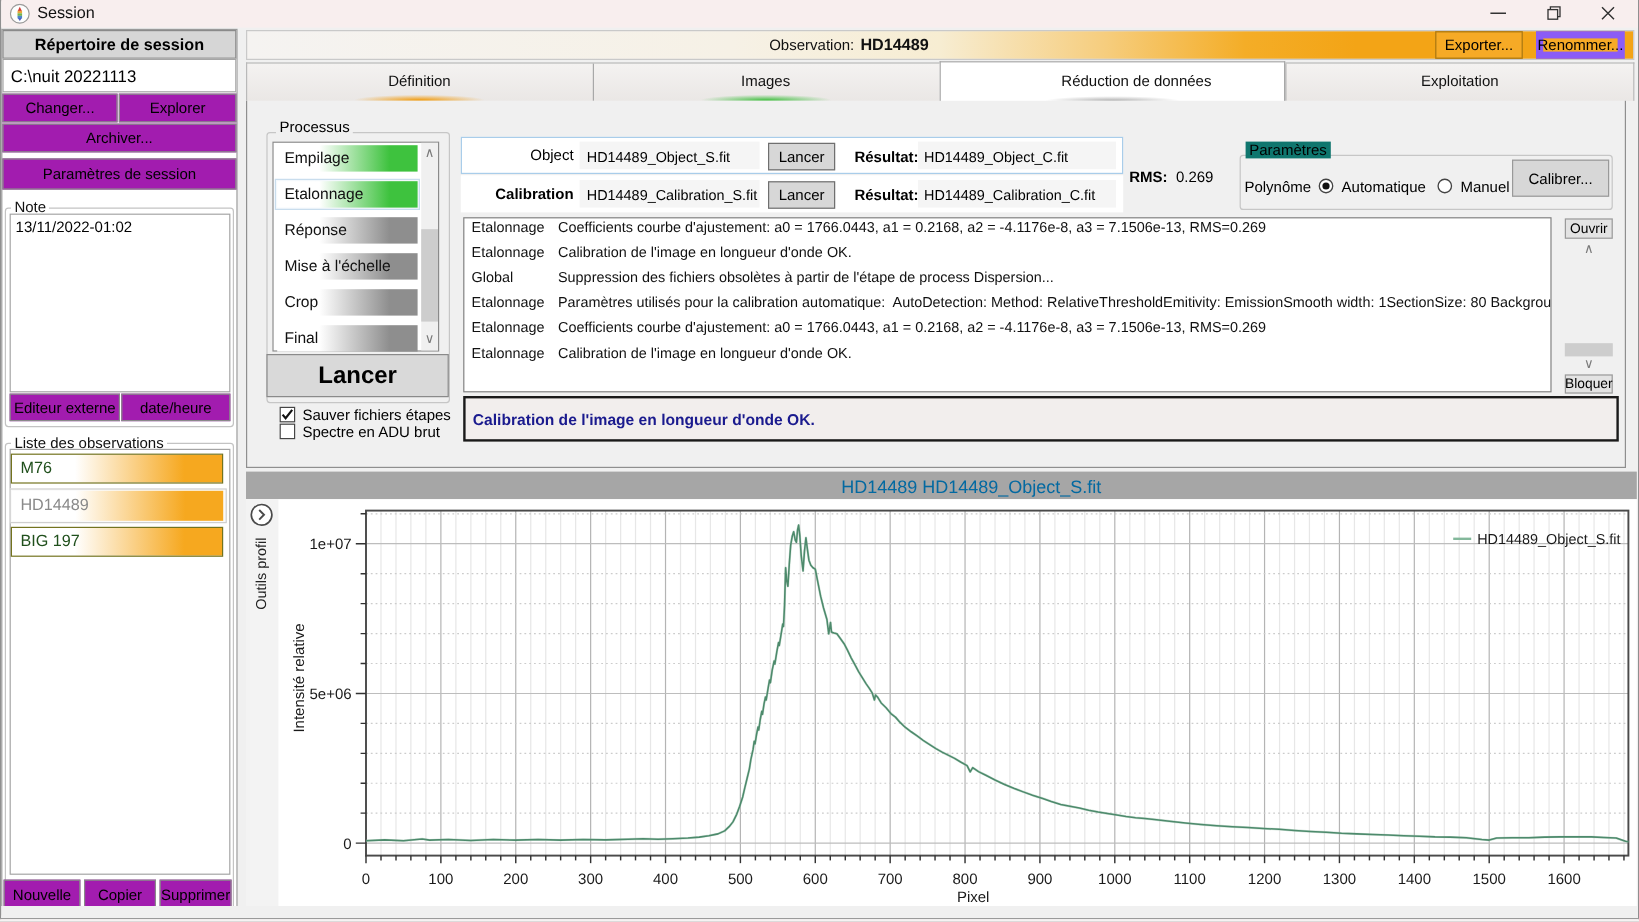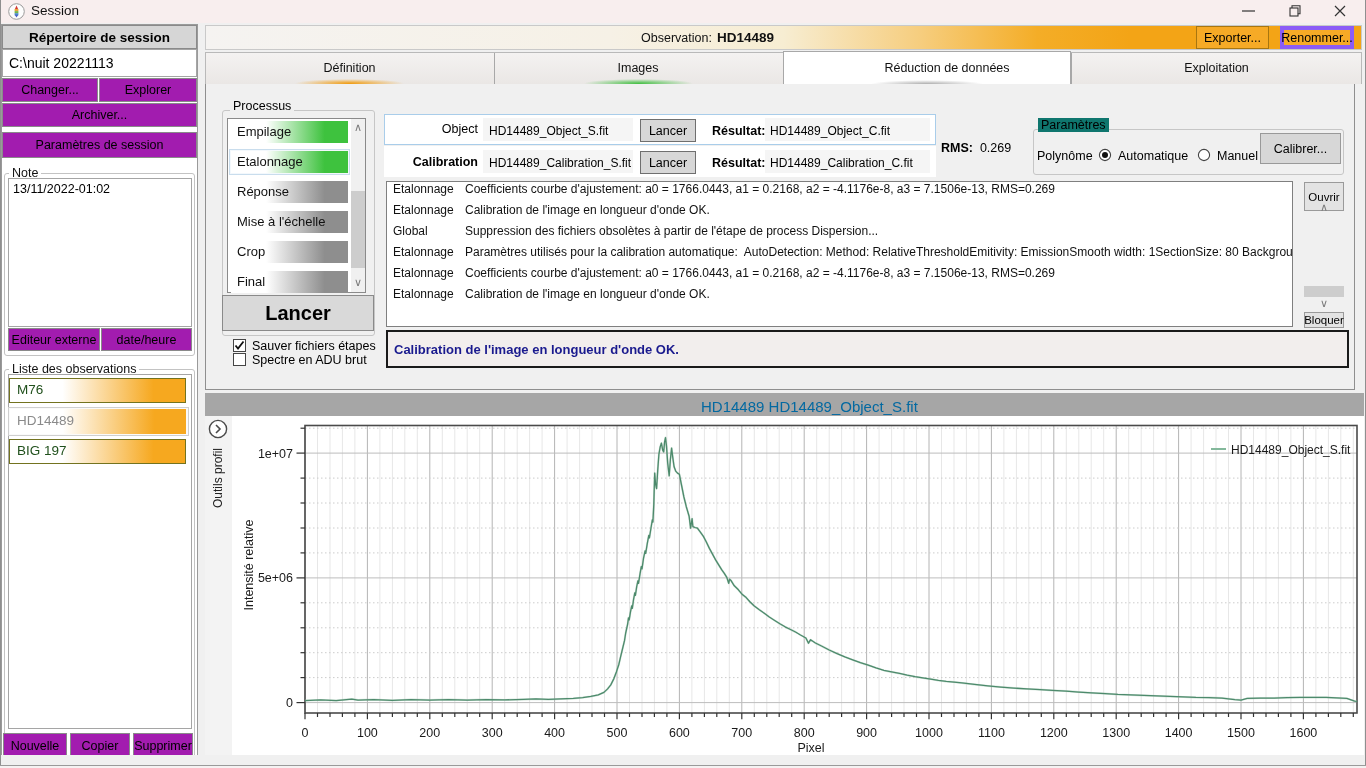--- a/index.html
+++ b/index.html
@@ -67,21 +67,21 @@
 <div style="position:absolute;left:9px;top:439px;width:177px;height:25px;background:linear-gradient(90deg,#ffffff 30%,#f6a81f 82%);border:1.5px solid #73731f"></div>
 <div style="position:absolute;left:17px;top:443px;font-size:13.5px;color:#20501c">BIG 197</div>
 <div class="btn" style="left:3px;top:733px;width:64px;height:25px;font-size:12.5px">Nouvelle</div>
 <div class="btn" style="left:70px;top:733px;width:60px;height:25px;font-size:12.5px">Copier</div>
 <div class="btn" style="left:133px;top:733px;width:60px;height:25px;font-size:12.5px">Supprimer</div>
 
 <div class="abs" style="left:205px;top:25px;width:1157px;height:25px;border:1px solid #c9c9c9;background:linear-gradient(90deg,#f5f3f1 0%,#f6f1e6 35%,#f7edd2 50%,#f6cd7d 62%,#f4ad27 72%,#f3a416 80%)"></div>
 <div class="abs" style="left:641px;top:31px;font-size:12.5px;color:#111">Observation:</div>
 <div class="abs" style="left:717px;top:30px;font-size:13.5px;font-weight:bold;color:#111">HD14489</div>
 <div class="abs" style="left:1196px;top:26px;width:73px;height:23px;background:#f6aa26;border:1px solid #a8760f;display:flex;align-items:center;justify-content:center;font-size:12.5px">Exporter...</div>
-<div class="abs" style="left:1280px;top:26px;width:74px;height:23px;background:#f6aa26;border:4px solid #8b5cf6;display:flex;align-items:center;justify-content:center;font-size:12.5px">Renommer...</div>
+<div class="abs" style="left:1280px;top:26px;width:74px;height:23px;background:#f6aa26;border:6px solid #8b5cf6;display:flex;align-items:center;justify-content:center;font-size:12.5px">Renommer...</div>
 
 <div class="abs" style="left:205px;top:52px;width:1157px;height:32px;background:linear-gradient(#f4f2f1,#eae7e5);border:1px solid #b9b9b9;border-bottom:none"></div>
 <div class="abs" style="left:206px;top:53px;width:287px;height:31px;background:radial-gradient(ellipse 68px 5.5px at 50% 98%,rgba(240,157,20,1),rgba(240,157,20,0) 80%)"></div>
 <div class="abs" style="left:494px;top:53px;width:288px;height:31px;border-left:1px solid #a8a8a8;background:radial-gradient(ellipse 68px 5.5px at 50% 98%,rgba(62,190,62,0.95),rgba(62,190,62,0) 80%)"></div>
 <div class="abs" style="left:1071px;top:53px;width:290px;height:31px;border-left:1px solid #a8a8a8"></div>
 <div class="abs" style="left:783px;top:51px;width:288px;height:34px;background:#ffffff;border:1px solid #a8a8a8;border-bottom:none"></div>
 <div class="abs" style="left:783px;top:51px;width:288px;height:33px;background:radial-gradient(ellipse 72px 5px at 50% 100%,rgba(105,105,105,0.55),rgba(105,105,105,0) 78%)"></div>
 <div class="abs" style="left:206px;top:61px;width:287px;text-align:center;font-size:12.5px;color:#111">Définition</div>
 <div class="abs" style="left:494px;top:61px;width:288px;text-align:center;font-size:12.5px;color:#111">Images</div>
 <div class="abs" style="left:783px;top:61px;width:328px;text-align:center;font-size:12.5px;color:#111">Réduction de données</div>
@@ -163,21 +163,21 @@
     <div class="logtag" style="top:224.1px">Global</div>
     <div class="logmsg" style="top:224.1px">Suppression des fichiers obsolètes à partir de l'étape de process Dispersion...</div>
     <div class="logtag" style="top:245.0px">Etalonnage</div>
     <div class="logmsg" style="top:245.0px">Paramètres utilisés pour la calibration automatique:  AutoDetection: Method: RelativeThresholdEmitivity: EmissionSmooth width: 1SectionSize: 80 Background level: 1</div>
     <div class="logtag" style="top:265.9px">Etalonnage</div>
     <div class="logmsg" style="top:265.9px">Coefficients courbe d'ajustement: a0 = 1766.0443, a1 = 0.2168, a2 = -4.1176e-8, a3 = 7.1506e-13, RMS=0.269</div>
     <div class="logtag" style="top:286.8px">Etalonnage</div>
     <div class="logmsg" style="top:286.8px">Calibration de l'image en longueur d'onde OK.</div>
   </div>
 
-<div class="btn" style="left:1304px;top:182px;width:40px;height:29px;font-size:11.5px;background:#e3e3e3;border-color:#9a9a9a">Ouvrir</div>
+<div class="btn" style="left:1304px;top:182px;width:40px;height:17px;font-size:11.5px;background:#e3e3e3;border-color:#9a9a9a">Ouvrir</div>
 <div class="abs chev" style="left:1304px;top:201px;width:40px;text-align:center">∧</div>
 <div class="abs" style="left:1304px;top:286px;width:40px;height:11px;background:#cdcdcd"></div>
 <div class="abs chev" style="left:1304px;top:297px;width:40px;text-align:center">∨</div>
 <div class="btn" style="left:1304px;top:312px;width:40px;height:16px;font-size:11.5px;background:#e3e3e3;border-color:#9a9a9a">Bloquer</div>
 
 <div class="abs" style="left:386px;top:330px;width:963px;height:38px;background:#f2eeed;border:2px solid #1a1a1a"></div>
 <div class="abs" style="left:394px;top:342px;font-size:13px;font-weight:bold;color:#1a1a8e">Calibration de l'image en longueur d'onde OK.</div>
 
 <div class="abs" style="left:205px;top:393px;width:1159px;height:23px;background:#a6a6a6"></div>
 <div class="abs" style="left:701px;top:398px;color:#0369a1;font-size:15px">HD14489 HD14489_Object_S.fit</div>

